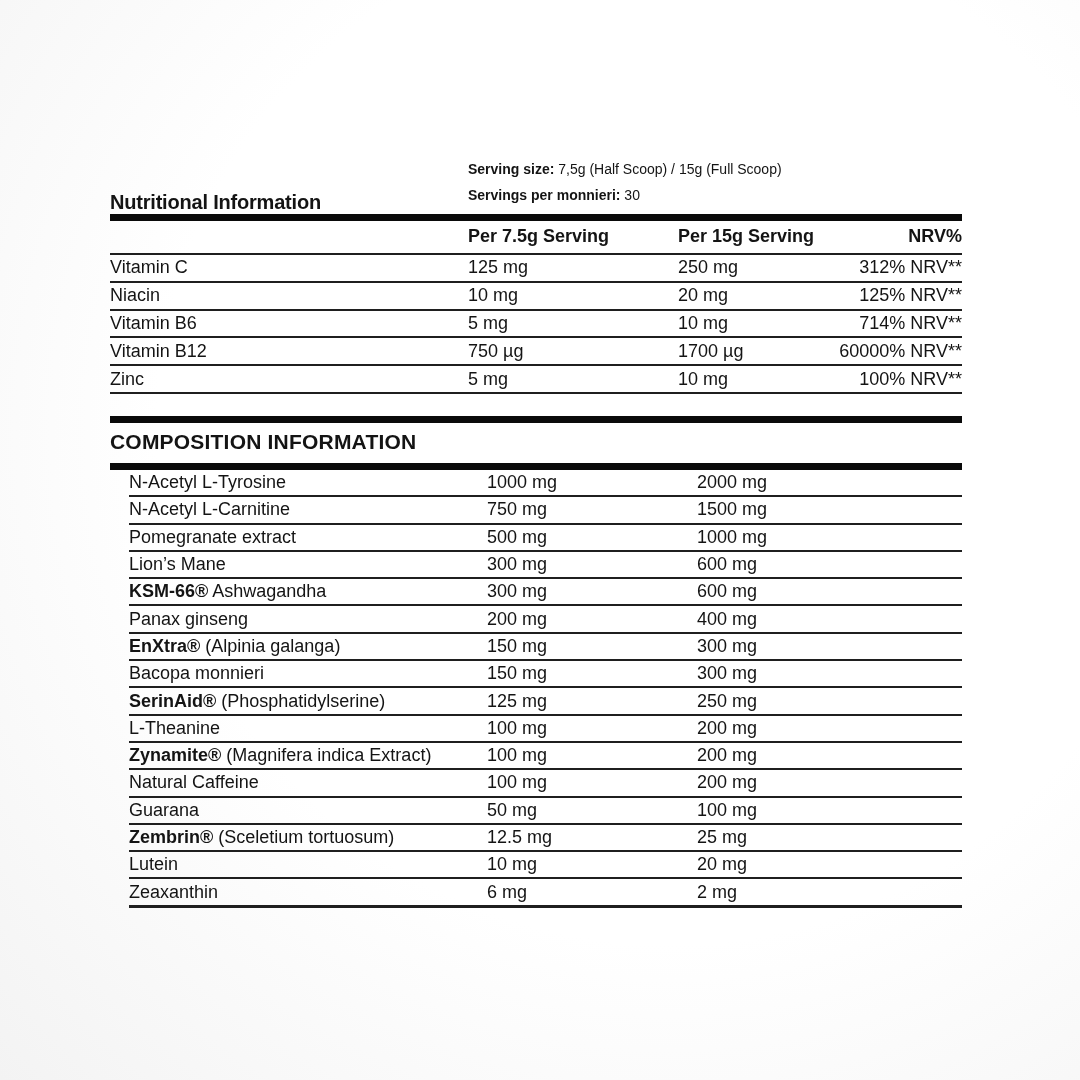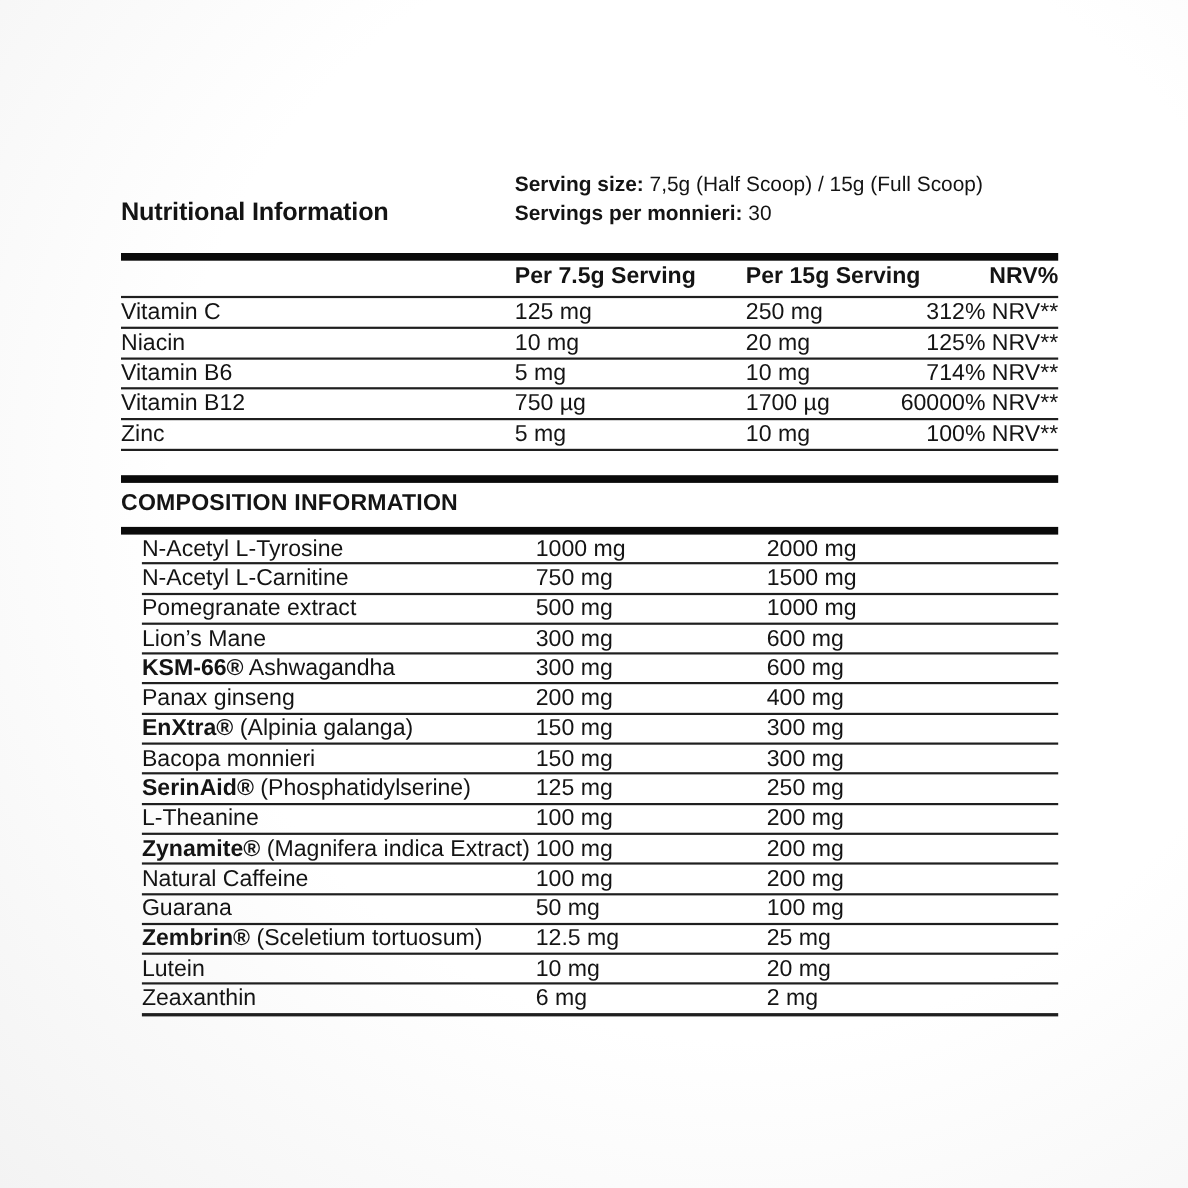--- a/index.html
+++ b/index.html
@@ -18,44 +18,44 @@
     top: 156px;
     width: 852px;
   }
   
   .label-header {
     display: grid;
     grid-template-columns: 358px 1fr;
     align-items: end;
   }
   .label-title {
-    font-size: 23px;
+    font-size: 20px;
     font-weight: bold;
     letter-spacing: -0.2px;
-    padding-bottom: 24px;
+    padding-bottom: 0;
     white-space: nowrap;
   }
   .serving-info {
-    font-size: 19px;
+    font-size: 14px;
     line-height: 26px;
-    padding-bottom: 22px;
+    padding-bottom: 6px;
   }
   .serving-info .lbl { font-weight: bold; }
   .bar {
     height: 7px;
     background: #0a0a0a;
     width: 100%;
   }
   
   .grid-row {
     display: grid;
     grid-template-columns: 358px 210px 1fr auto;
     align-items: center;
     border-bottom: 2px solid #1f1f1f;
-    font-size: 21px;
+    font-size: 18px;
   }
   .head-row {
     height: 32px;
     font-weight: bold;
     border-bottom: 2px solid #1f1f1f;
     align-items: end;
   }
   .head-row .cell { padding-bottom: 6px; }
   .vrow  { height: 25.8px; }
   .crow  { height: 25.3px; margin-left: 19px; }

